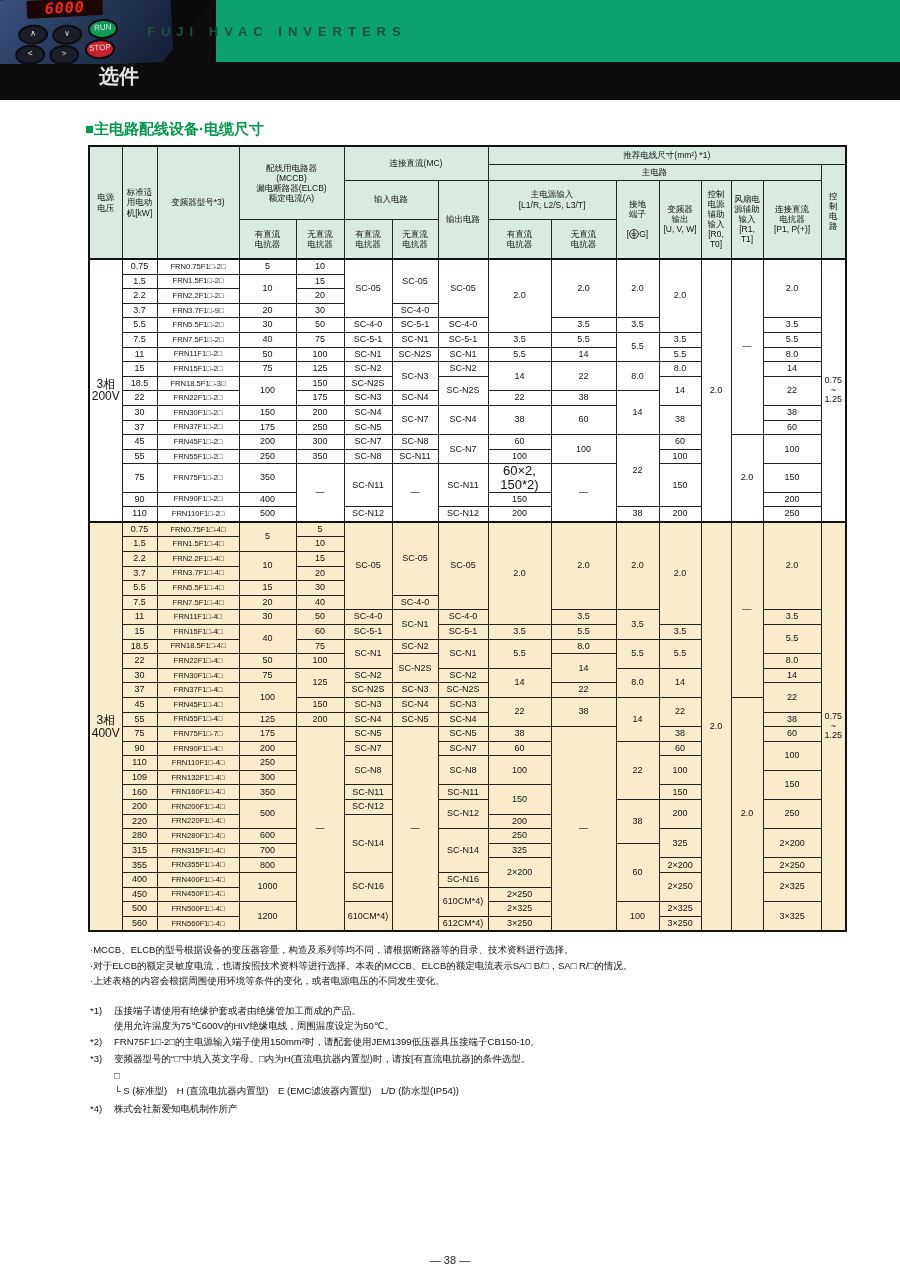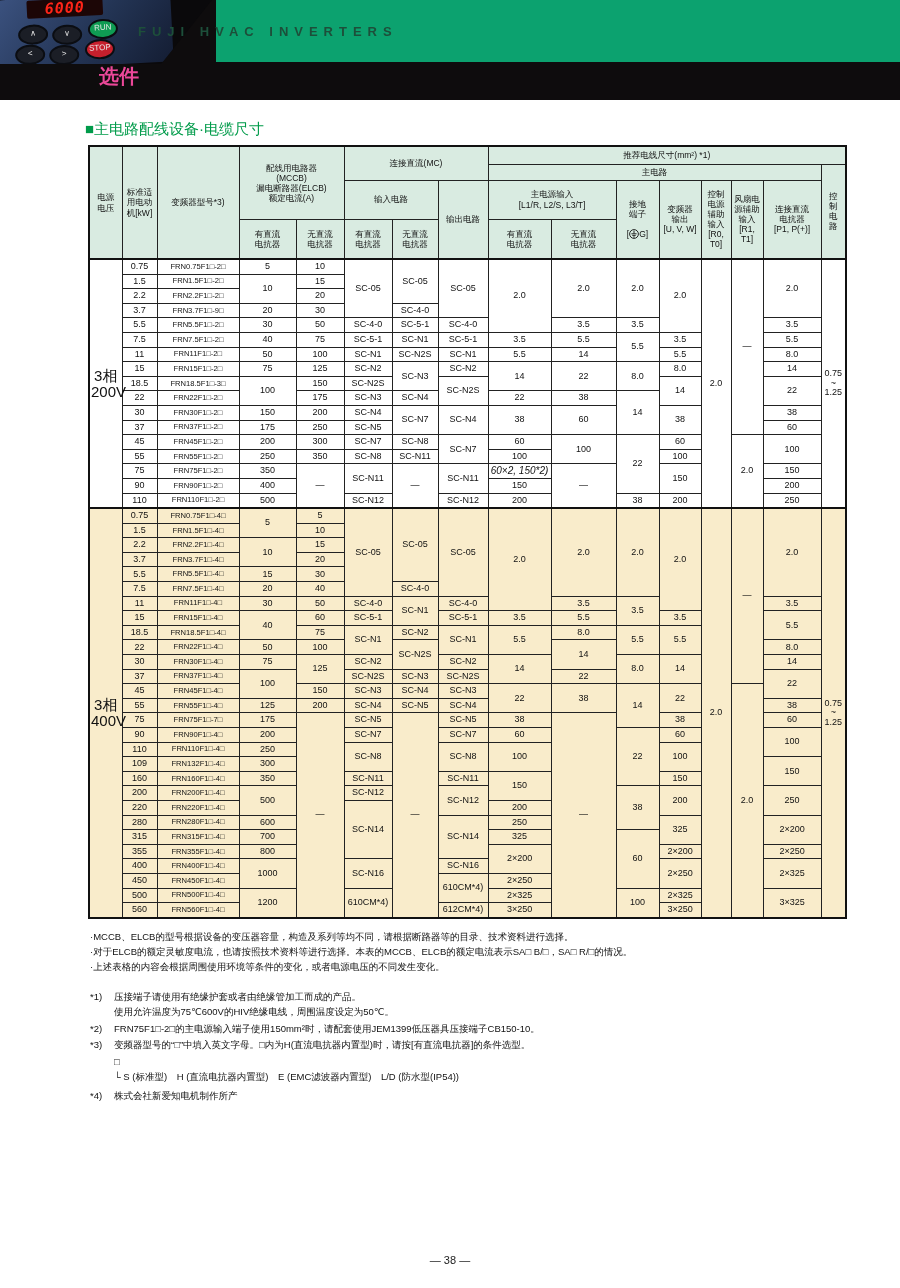--- a/index.html
+++ b/index.html
@@ -1,50 +1,50 @@
 <!DOCTYPE html>
 <html><head>
 <meta charset="utf-8">
 <style>
   html,body{margin:0;padding:0;}
   body{width:900px;height:1288px;background:#fff;position:relative;
        font-family:"Liberation Sans","DejaVu Sans",sans-serif;color:#111;}
   
   .banner{position:relative;width:900px;height:100px;background:#0e0c0d;overflow:hidden;}
   .green-band{position:absolute;left:216px;top:0;width:684px;height:62px;background:#0ca26f;}
-  .brand{position:absolute;left:138px;top:24px;font-size:13px;font-weight:bold;
+  .brand{position:absolute;left:147px;top:24px;font-size:13px;font-weight:bold;
          letter-spacing:6px;color:#1d4f3a;z-index:3;white-space:nowrap;}
-  .section-label{position:absolute;left:99px;top:63px;font-size:20px;font-weight:bold;color:#ec4899;z-index:3;text-align:right;}
+  .section-label{position:absolute;left:99px;top:63px;font-size:20px;font-weight:bold;color:#e5e5e5;z-index:3;text-align:right;}
   .photo{position:absolute;left:0;top:0;width:212px;height:64px;background:#0a090b;
          clip-path:polygon(0 0,100% 0,76% 100%,0 100%);z-index:2;}
   .kp-panel{position:absolute;left:-6px;top:-4px;width:178px;height:70px;background:linear-gradient(130deg,#3c5381 0%,#233454 55%,#141d33 100%);border-radius:10px;transform:rotate(-3deg);}
   .kp-disp{position:absolute;left:34px;top:2px;width:76px;height:18px;background:#1c0606;
            color:#ff2418;font-family:"DejaVu Sans Mono",monospace;font-weight:bold;font-style:italic;
            font-size:15px;line-height:18px;text-align:center;letter-spacing:1px;border-radius:2px;}
   .btn{position:absolute;width:26px;height:16px;border-radius:50%;border:2px solid #0b0d12;
        font-size:8px;line-height:13px;text-align:center;color:#e8e8e8;}
   .btn.dark{background:#1b1e26;}
   .btn.green{background:#0f9b53;}
   .btn.red{background:#c6202d;}
   
-  .page-title{margin:20px 0 6px 85px;font-size:15px;font-weight:normal;color:#009b4a;}
+  .page-title{margin:20px 0 6px 85px;font-size:15px;font-weight:bold;color:#009b4a;}
   
   table.main{border-collapse:collapse;margin-left:88px;width:757px;table-layout:fixed;
              border:2px solid #111;}
   th,td{border:1px solid #222;}
   thead th{background:#d9ebe1;font-weight:normal;font-size:8.5px;line-height:1.18;
            vertical-align:middle;padding:1px;white-space:pre-line;}
   thead{border-bottom:2px solid #111;}
   tbody td{font-size:9px;text-align:center;vertical-align:middle;height:13.6px;
            padding:0 1px;line-height:1.05;white-space:pre-line;}
   tr.s400 td{background:#f9eccb;}
   tr.sec-start td{border-top:2px solid #111;text-align:center;}
   td.m{font-size:7.6px;}
-  td.sm{font-size:10px;font-style:italic;}
-  td.volt{font-size:15px;}
+  td.sm{font-size:13px;}
+  td.volt{font-size:12px;}
   .tr-a{height:18px;}.tr-b{height:16px;}.tr-c{height:39px;}.tr-d{height:40px;}
   .gnd-sub{display:flex;align-items:center;justify-content:center;gap:0;}
   
   .notes{margin:10px 0 0 90px;font-size:9.5px;line-height:1.6;}
   .fns{margin:16px 0 0 90px;font-size:9.5px;line-height:1.55;}
   .fn{display:flex;align-items:flex-start;margin-bottom:2px;}
   .fn .mk{width:24px;flex:none;}
   .fn .tx{white-space:pre-line;}
   .fn-diagram{margin:0 0 4px 24px;white-space:pre-line;}
   .pageno{position:absolute;left:0;right:0;bottom:22px;text-align:center;font-size:11px;color:#222;}

